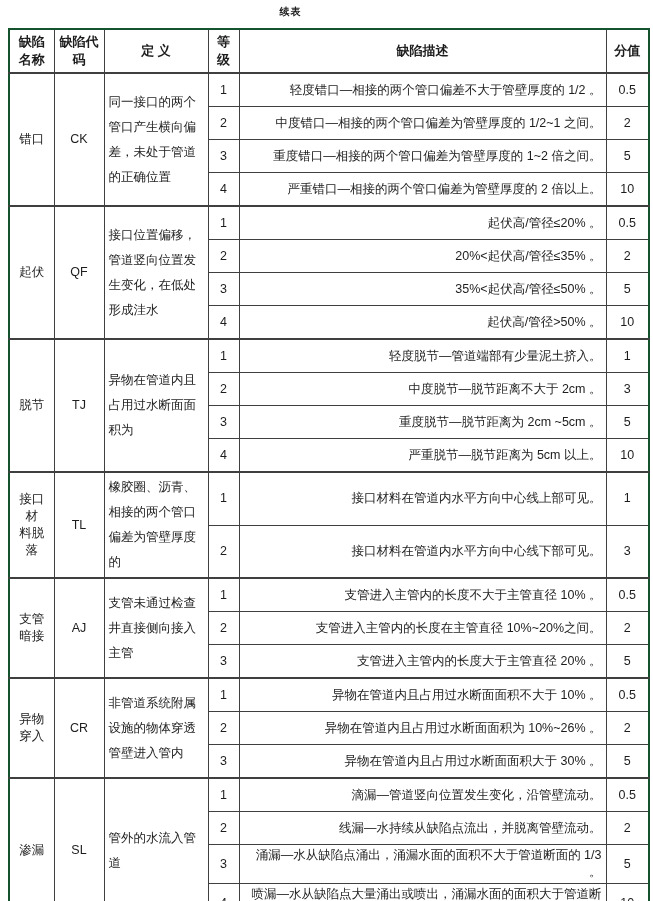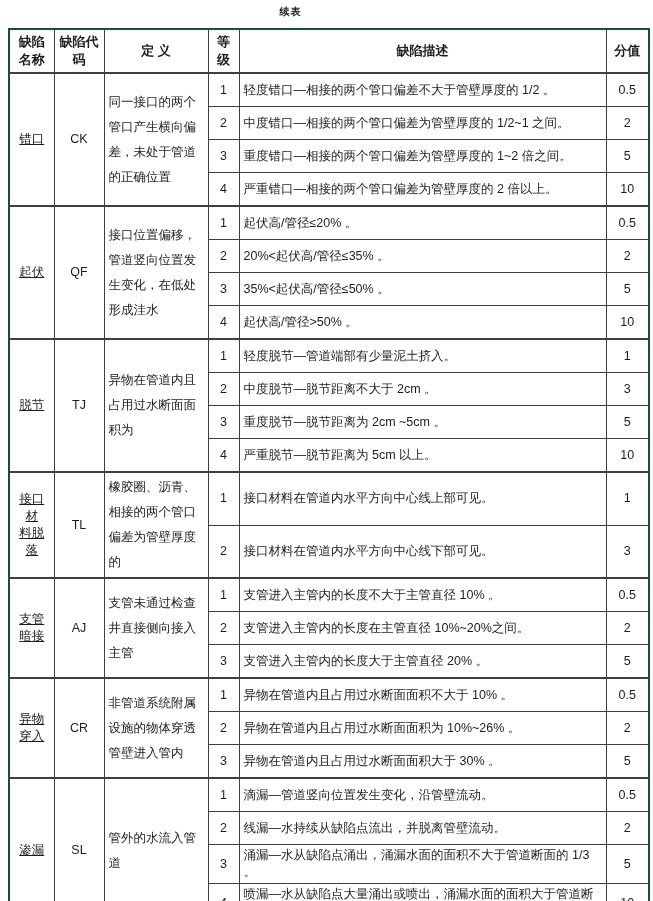--- a/index.html
+++ b/index.html
@@ -37,28 +37,28 @@
     font-weight: bold;
     text-align: center;
     line-height: 18px;
     padding: 2px 3px;
   }
   .defect-table tbody td { height: 28px; }
   .cell-name, .cell-code, .cell-grade, .cell-score {
     text-align: center;
     line-height: 17px;
   }
-  .cell-name { white-space: pre-line; padding: 2px 3px; text-decoration: underline; }
+  .cell-name { white-space: pre-line; padding: 2px 3px; }
   .cell-definition {
     text-align: left;
     line-height: 25px;
     padding: 4px 5px;
   }
   .cell-description {
-    text-align: left;
+    text-align: right;
     line-height: 17px;
     padding: 3px 6px 3px 8px;
   }
   tr.section-start td { border-top-width: 2px; }
 </style>
 </head>
 <body>
 
 <div class="page-title">续表</div>
 

